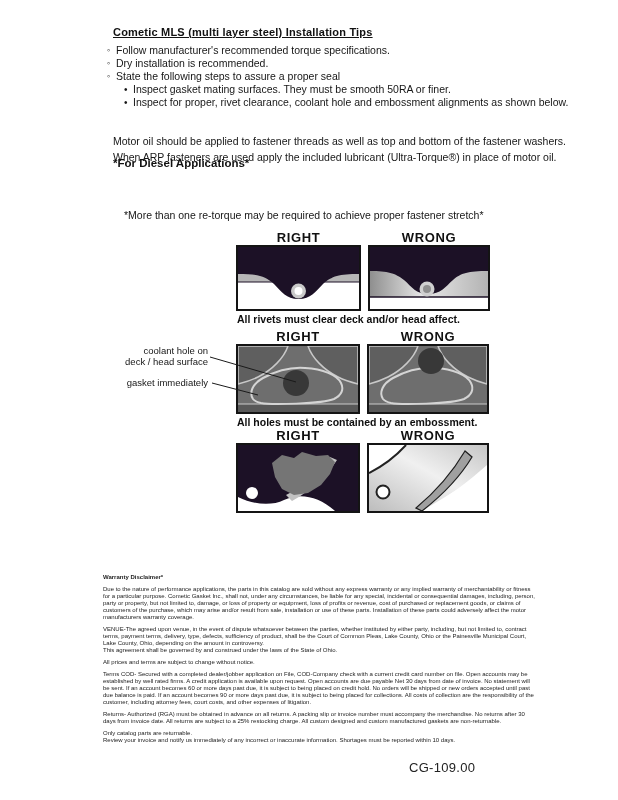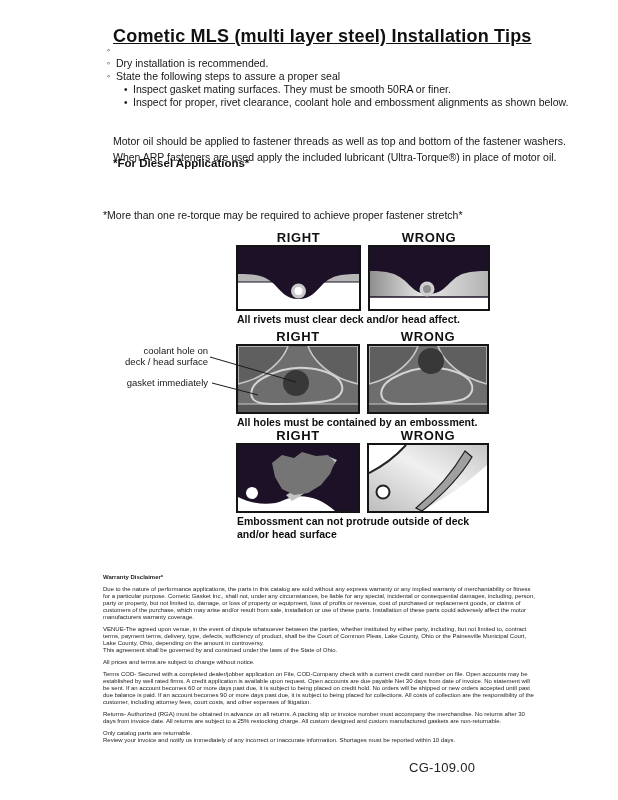--- a/index.html
+++ b/index.html
@@ -3,21 +3,21 @@
 <meta charset="utf-8">
 <style>
   * { margin:0; padding:0; box-sizing:border-box; }
   html,body { background:#ffffff; }
   .page {
     position:relative; width:618px; height:800px; background:#ffffff;
     font-family:"Liberation Sans", sans-serif; color:#1a1a1a; overflow:hidden;
   }
   .abs { position:absolute; }
   .doc-title {
-    font-size:18px; font-weight:bold; text-decoration:underline;
+    font-size:11px; font-weight:bold; text-decoration:underline;
     letter-spacing:.2px; color:#111;
   }
   .tip-row { display:flex; align-items:flex-start; font-size:10.5px; line-height:13px; color:#161616; }
   .tip-marker { width:9px; flex:0 0 9px; font-size:9px; line-height:13px; }
   .sub { margin-left:17px; }
   .sub .tip-marker { font-size:10px; }
   .diesel-heading { font-size:11.5px; font-weight:bold; color:#111;margin-top:40px; }
   .body-par { font-size:10.5px; line-height:16px; color:#161616; white-space:pre-line; width:460px; }
   .fig-row { display:flex; gap:7px; }
   .fig-col { display:flex; flex-direction:column; align-items:center; }
@@ -34,20 +34,21 @@
 </head>
 <body>
 
 <div class="page">
 
   <div class="abs doc-title" style="left:113px; top:26px;">Cometic MLS (multi layer steel) Installation Tips</div>
 
   <div class="abs" style="left:107px; top:44px;">
     <div class="tip-row">
       <span class="tip-marker">◦</span>
+      <span>Follow manufacturer's recommended torque specifications.</span>
     </div>
     <div class="tip-row">
       <span class="tip-marker">◦</span>
       <span>Dry installation is recommended.</span>
     </div>
     <div class="tip-row">
       <span class="tip-marker">◦</span>
       <span>State the following steps to assure a proper seal</span>
     </div>
     <div class="tip-row sub">
@@ -56,21 +57,21 @@
     </div>
     <div class="tip-row sub">
       <span class="tip-marker">•</span>
       <span>Inspect for proper, rivet clearance, coolant hole and embossment alignments as shown below.</span>
     </div>
   </div>
 
   <div class="abs diesel-heading" style="left:113px; top:117px;">*For Diesel Applications*</div>
   <div class="abs body-par" style="left:113px; top:133px;">Motor oil should be applied to fastener threads as well as top and bottom of the fastener washers.
 When ARP fasteners are used apply the included lubricant (Ultra-Torque®) in place of motor oil.</div>
-  <div class="abs body-par" style="left:103px; top:207px;">*More than one re-torque may be required to achieve proper fastener stretch*</div>
+  <div class="abs body-par" style="left:124px; top:207px;">*More than one re-torque may be required to achieve proper fastener stretch*</div>
 
   <div class="abs fig-row" style="left:236px; top:231px;">
     <div class="fig-col">
       <div class="fig-label">RIGHT</div>
       <div class="fig-box">
         <svg width="121" height="62" viewBox="0 0 121 62">
           <rect x="0" y="0" width="121" height="62" fill="#ffffff"></rect>
           <polygon points="0,27 121,27 121,35 0,35" fill="#b7b7b7"></polygon>
           <line x1="0" y1="35" x2="121" y2="35" stroke="#1c1126" stroke-width="1"></line>
           <path d="M0,0 H121 V27 C101,27 94,29 85,37 C77,45 73,52 60.5,52 C48,52 44,45 36,37 C27,29 20,27 0,27 Z" fill="#1c1126"></path>
@@ -169,22 +170,20 @@
           <rect x="0" y="0" width="118" height="66" fill="#ffffff"></rect>
           <path d="M37,0 H118 V26 C96,40 71,55 53,66 H0 V28 C16,20 27,11 37,0 Z" fill="url(#g3)"></path>
           <path d="M0,28 C16,20 27,11 37,0" fill="none" stroke="#222222" stroke-width="2"></path>
           <path d="M118,20 L118,66 L55,66 C79,52 100,36 118,20 Z" fill="#ffffff"></path>
           <path d="M96,6 C83,28 65,48 47,63 L53,66 C71,52 91,32 103,12 Z" fill="#a0a0a0" stroke="#1e1e1e" stroke-width="1.2"></path>
           <circle cx="14" cy="47" r="6.5" fill="#ffffff" stroke="#222222" stroke-width="2"></circle>
         </svg>
       </div>
     </div>
   </div>
-  <div class="abs fig-caption" style="left:237px; top:515px;">Embossment can not protrude outside of deck
-and/or head surface</div>
 
   <div class="abs legal" style="left:103px; top:574px;">
     <div class="legal-heading">Warranty Disclaimer*</div>
     <p>Due to the nature of performance applications, the parts in this catalog are sold without any express warranty or any implied warranty of merchantability or fitness for a particular purpose.  Cometic Gasket Inc., shall not, under any circumstances, be liable for any special, incidental or consequential damages, including, person, party or property, but not limited to, damage, or loss of property or equipment, loss of profits or revenue, cost of purchased or replacement goods, or claims of customers of the purchase, which may arise and/or result from sale, installation or use of these parts.  Installation of these parts could adversely affect the motor manufacturers warranty coverage.</p>
     <p>VENUE-The agreed upon venue, in the event of dispute whatsoever between the parties, whether instituted by either party, including, but not limited to, contract terms, payment terms, delivery, type, defects, sufficiency of product, shall be the Court of Common Pleas, Lake County, Ohio or the Painesville Municipal Court, Lake County, Ohio, depending on the amount in controversy.
 This agreement shall be governed by and construed under the laws of the State of Ohio.</p>
     <p>All prices and terms are subject to change without notice.</p>
     <p>Terms COD- Secured with a completed dealer/jobber application on File, COD-Company check with a current credit card number on file.  Open accounts may be established by well rated firms.  A credit application is available upon request.  Open accounts are due payable Net 30 days from date of invoice.  No statement will be sent.  If an account becomes 60 or more days past due, it is subject to being placed on credit hold.  No orders will be shipped or new orders accepted until past due balance is paid.  If an account becomes 90 or more days past due, it is subject to being placed for collections.  All costs of collection are the responsibility of the customer, including attorney fees, court costs, and other expenses of litigation.</p>
     <p>Returns- Authorized (RGA) must be obtained in advance on all returns.  A packing slip or invoice number must accompany the merchandise.  No returns after 30 days from invoice date.  All returns are subject to a 25% restocking charge.  All custom designed and custom manufactured gaskets are non-returnable.</p>
     <p>Only catalog parts are returnable.

